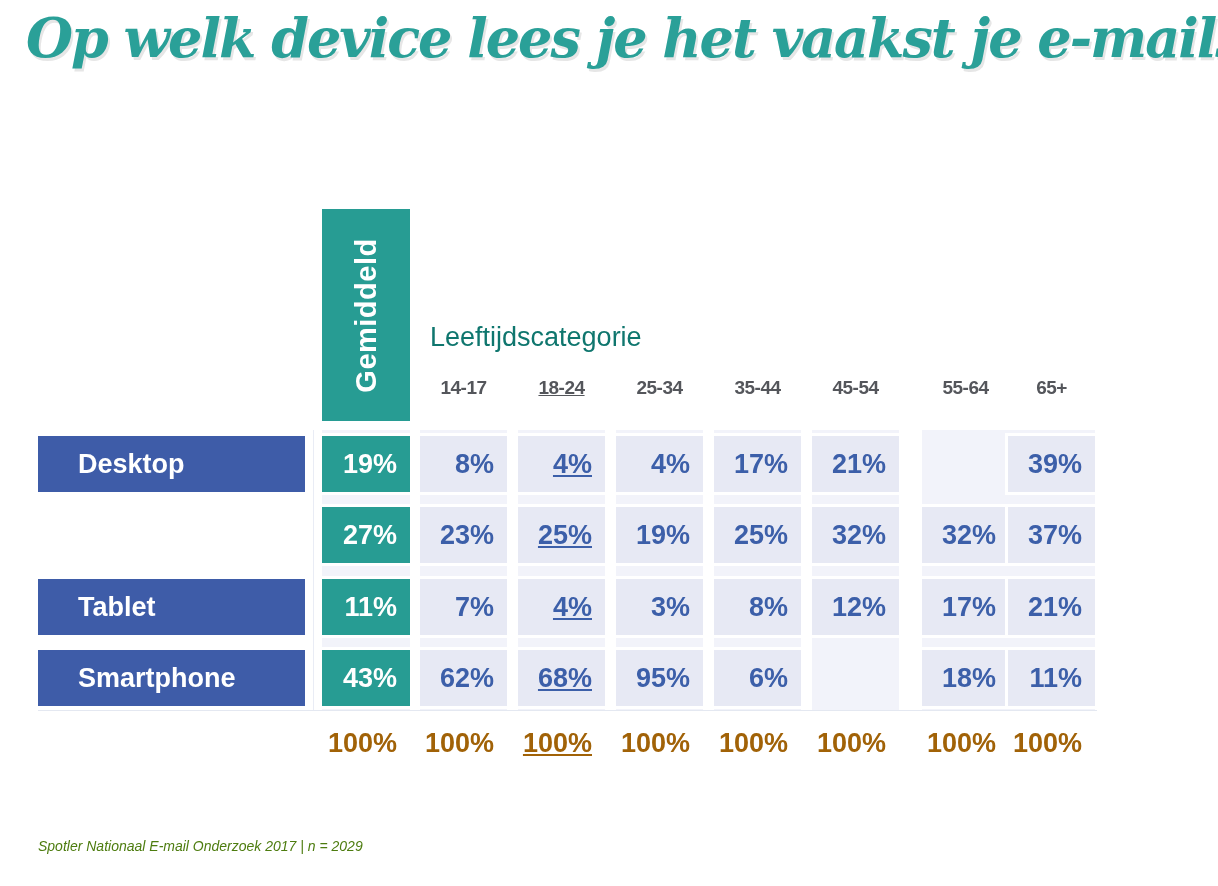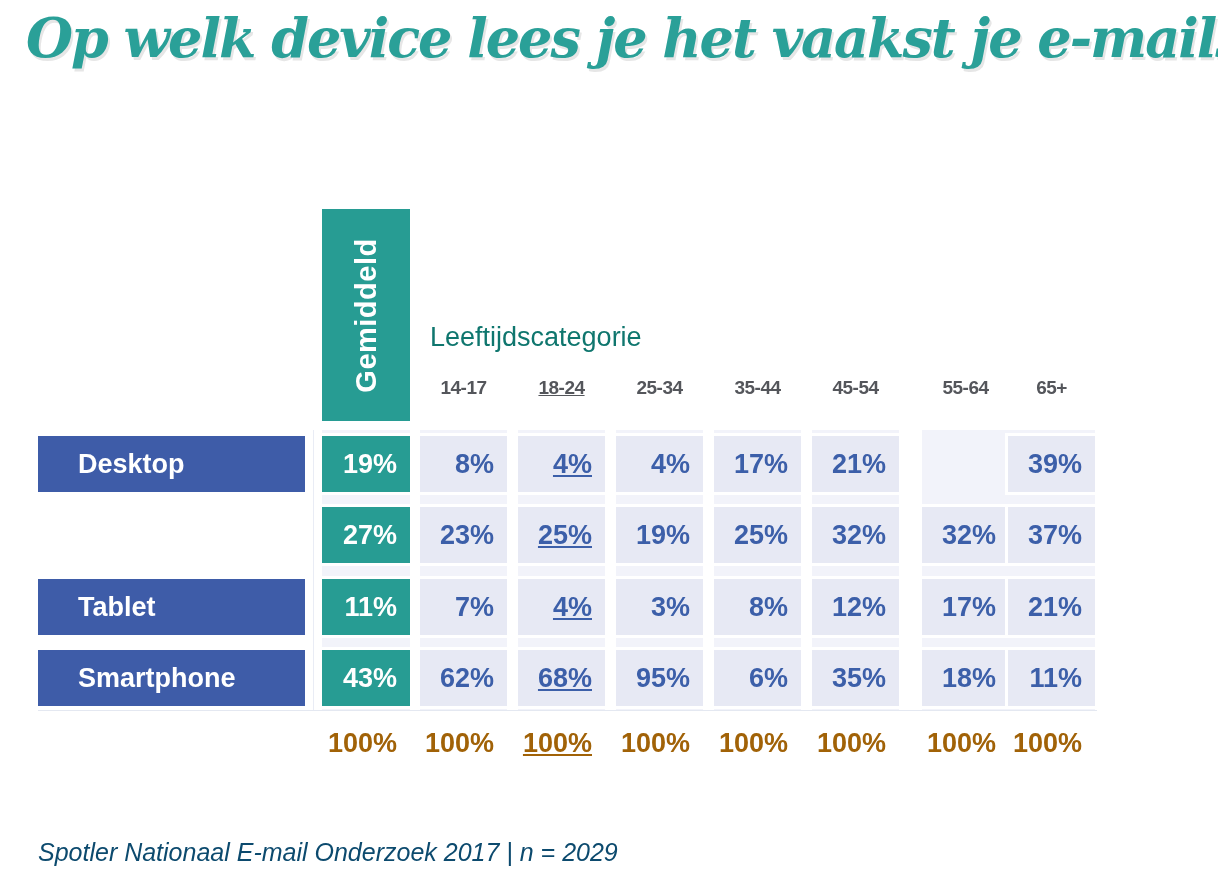--- a/index.html
+++ b/index.html
@@ -163,22 +163,22 @@
     color: #a16207;
     line-height: 32px;
   }
   .total.colA { width: 88px; }
   
   .source {
     position: absolute;
     left: 38px;
     top: 838px;
     font-style: italic;
-    font-size: 25px;
-    color: #0c4a6e;
+    font-size: 14px;
+    color: #4d7c0f;
   }
 </style>
 </head>
 <body>
 
 <div class="canvas">
 
   <h1 class="title">Op welk device lees je het vaakst je e-mails?</h1>
 
   <div class="gem-block">
@@ -241,21 +241,20 @@
     <div class="cell col6">21%</div>
   </div>
 
   <div class="trow r3">
     <div class="rowhead">Smartphone</div>
     <div class="avgcell colA">43%</div>
     <div class="cell col0">62%</div>
     <div class="cell col1">68%</div>
     <div class="cell col2">95%</div>
     <div class="cell col3">6%</div>
-    <div class="cell col4">35%</div>
     <div class="cell col5">18%</div>
     <div class="cell col6">11%</div>
   </div>
 
   <div class="total colA">100%</div>
   <div class="total col0">100%</div>
   <div class="total col1">100%</div>
   <div class="total col2">100%</div>
   <div class="total col3">100%</div>
   <div class="total col4">100%</div>

